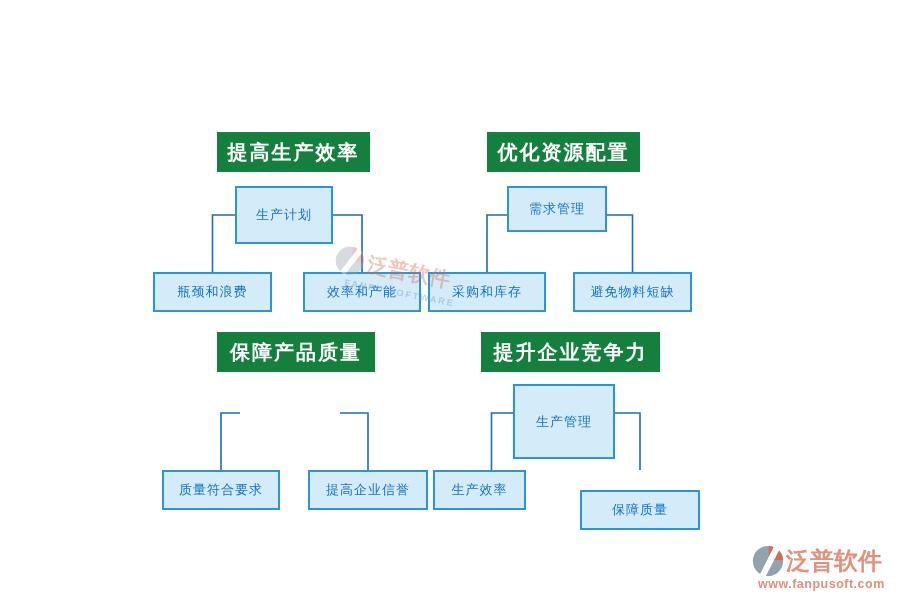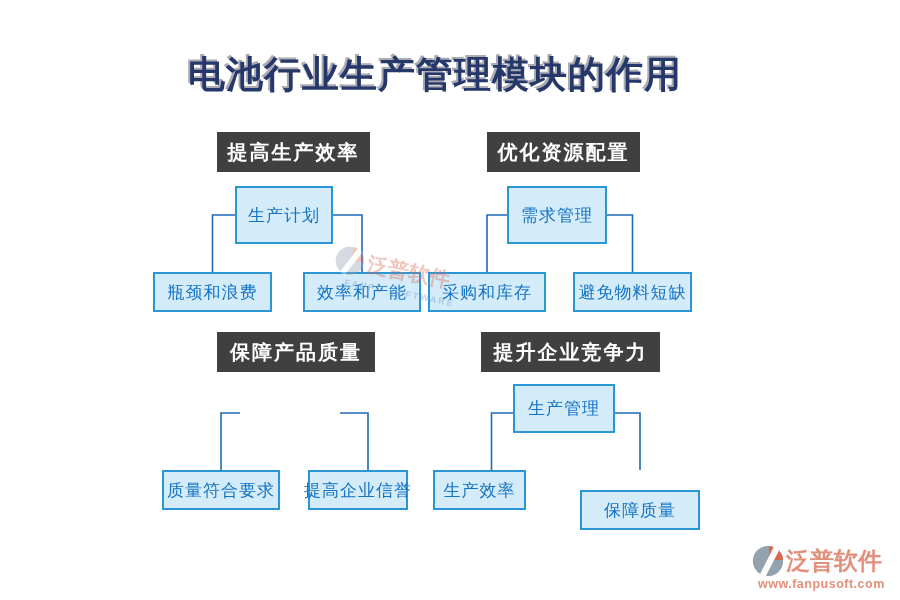--- a/index.html
+++ b/index.html
@@ -9,28 +9,28 @@
   }
   .title{
     position:absolute;left:0;top:50px;width:870px;margin:0;
     text-align:center;
     font-family:"Liberation Serif","DejaVu Serif",serif;
     font-size:37px;font-weight:bold;color:#26386B;
     text-shadow:-2px -2px 0 rgba(150,150,158,0.8);
     letter-spacing:1px;white-space:nowrap;
   }
   .hdr{
-    position:absolute;background:#404040;color:#ffffff;
+    position:absolute;background:#15803d;color:#ffffff;
     font-size:20px;font-weight:bold;letter-spacing:2px;
     display:flex;align-items:center;justify-content:center;
     z-index:3;white-space:nowrap;
   }
   .node{
     position:absolute;background:#D4EBF9;border:2px solid #2B96D5;
-    color:#1373C4;font-size:17px;letter-spacing:1px;
+    color:#1373C4;font-size:13px;letter-spacing:1px;
     display:flex;align-items:center;justify-content:center;
     box-sizing:border-box;z-index:3;white-space:nowrap;
   }
   .connectors{position:absolute;left:0;top:0;z-index:1;}
   .connectors path{stroke:#1F6BB5;stroke-width:1.6;fill:none;}
 
   
   .wm-center{
     position:absolute;left:330px;top:254px;width:120px;height:72px;
     opacity:0.38;transform:rotate(11deg);z-index:5;pointer-events:none;
@@ -44,21 +44,20 @@
   .fl-row{display:flex;align-items:center;gap:2px;}
   .fl-brand{font-family:"Liberation Serif","DejaVu Serif",serif;font-size:24px;font-weight:bold;color:#E2907B;white-space:nowrap;}
   .fl-url{font-size:12.5px;font-weight:bold;color:#E2907B;letter-spacing:0.5px;margin:0 0 8px 6px;white-space:nowrap;}
   .logo-mark{flex:0 0 auto;}
 </style>
 </head>
 <body>
 
 <div id="stage">
 
-  <h1 class="title">电池行业生产管理模块的作用</h1>
 
   <svg class="connectors" width="900" height="600" aria-hidden="true">
     <path d="M235 215 H212.5 V272"></path>
     <path d="M333 215 H362 V272"></path>
     <path d="M507 215 H487 V272"></path>
     <path d="M607 215 H632.5 V272"></path>
     <path d="M240 413 H221 V470"></path>
     <path d="M340 413 H368 V470"></path>
     <path d="M513 413 H491.5 V470"></path>
     <path d="M615 413 H640 V470"></path>
@@ -66,28 +65,28 @@
 
   <div class="hdr" style="left:217px;top:132px;width:153px;height:40px">提高生产效率</div>
   <div class="hdr" style="left:487px;top:132px;width:153px;height:40px">优化资源配置</div>
   <div class="hdr" style="left:217px;top:332px;width:158px;height:40px">保障产品质量</div>
   <div class="hdr" style="left:481px;top:332px;width:179px;height:40px">提升企业竞争力</div>
 
   <div class="node" style="left:235px;top:186px;width:98px;height:58px">生产计划</div>
   <div class="node" style="left:153px;top:272px;width:119px;height:40px">瓶颈和浪费</div>
   <div class="node" style="left:303px;top:272px;width:118px;height:40px">效率和产能</div>
 
-  <div class="node" style="left:507px;top:186px;width:100px;height:58px">需求管理</div>
+  <div class="node" style="left:507px;top:186px;width:100px;height:46px">需求管理</div>
   <div class="node" style="left:428px;top:272px;width:118px;height:40px">采购和库存</div>
   <div class="node" style="left:573px;top:272px;width:119px;height:40px">避免物料短缺</div>
 
   <div class="node" style="left:162px;top:470px;width:118px;height:40px">质量符合要求</div>
-  <div class="node" style="left:308px;top:470px;width:100px;height:40px">提高企业信誉</div>
+  <div class="node" style="left:308px;top:470px;width:120px;height:40px">提高企业信誉</div>
 
-  <div class="node" style="left:513px;top:384px;width:102px;height:49px">生产管理</div>
+  <div class="node" style="left:513px;top:384px;width:102px;height:75px">生产管理</div>
   <div class="node" style="left:433px;top:470px;width:93px;height:40px">生产效率</div>
   <div class="node" style="left:580px;top:490px;width:120px;height:40px">保障质量</div>
 
   <div class="wm-center">
     <div class="wm-row">
       <svg class="logo-mark" width="30" height="30" viewBox="0 0 36 36" aria-hidden="true">
         <circle cx="18" cy="18" r="17" fill="#93A2AF"></circle>
         <path d="M19 1 A17 17 0 0 1 35 17 L19 17 Z" fill="#D96A52"></path>
         <polygon points="9,33 25,1 31,5 15,36" fill="#ffffff"></polygon>
       </svg>

